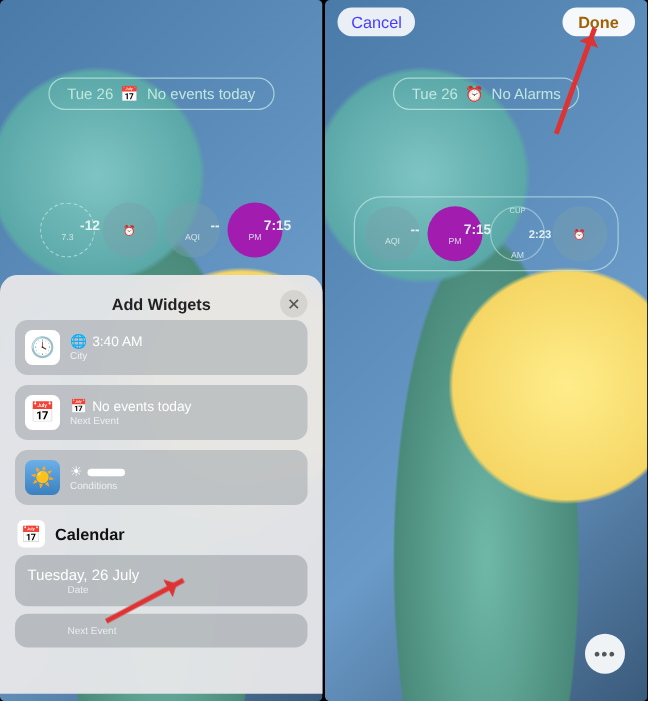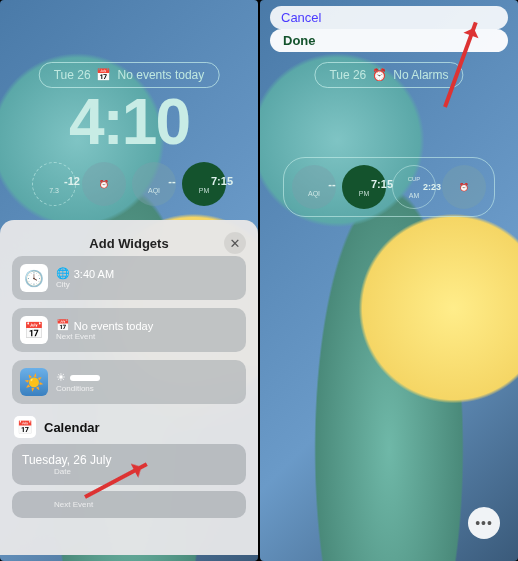--- a/index.html
+++ b/index.html
@@ -6,59 +6,58 @@
     body { display: flex; gap: 2px; background: #000; width: 518px; height: 561px; }
     .phone { width: 258px; height: 561px; position: relative; overflow: hidden; border-radius: 4px; }
     .wallpaper { position: absolute; inset: 0; background: radial-gradient(circle at 30% 25%, #7fc4c4 0%, #5ba8a8 18%, transparent 19%), radial-gradient(circle at 75% 55%, #ffed8a 0%, #f5d665 25%, transparent 26%), radial-gradient(ellipse at 50% 80%, #6fb8a8 0%, #4a8a7a 40%, transparent 41%), linear-gradient(135deg, #4a7aa8 0%, #5a8ab8 30%, #6a9ac8 60%, #3a5a7a 100%); }
     .date-pill { position: absolute; top: 62px; left: 50%; transform: translateX(-50%); border: 1.5px solid rgba(200,240,235,0.7); border-radius: 20px; padding: 5px 14px; display: flex; align-items: center; gap: 6px; color: #bfe8e0; font-size: 12px; font-weight: 500; white-space: nowrap; }
     .big-time { position: absolute; top: 85px; left: 50%; transform: translateX(-50%); color: #c8ece5; font-size: 64px; font-weight: 600; letter-spacing: -2px; }
     .widget-row { position: absolute; top: 162px; left: 50%; transform: translateX(-50%); display: flex; gap: 6px; }
     .widget-circle { width: 44px; height: 44px; border-radius: 50%; background: rgba(120,160,170,0.45); display: flex; flex-direction: column; align-items: center; justify-content: center; color: #dff2ee; font-size: 8px; position: relative; }
     .widget-circle.dashed { border: 1.5px dashed rgba(200,240,235,0.6); background: transparent; }
     .widget-circle .top-val { font-size: 11px; font-weight: 600; margin-left: 36px; }
     .widget-circle .sub { font-size: 7px; opacity: 0.85; }
-    .widget-circle.blue { background: #14532d; }
+    .widget-circle.blue { background: #a21caf; }
     .widget-rect { position: absolute; top: 157px; left: 50%; transform: translateX(-50%); border: 1.5px solid rgba(200,240,235,0.6); border-radius: 22px; padding: 7px 8px; display: flex; gap: 6px; }
     .sheet { position: absolute; bottom: 6px; left: 0; right: 0; height: 335px; background: rgba(230,230,232,0.96); backdrop-filter: blur(20px); border-radius: 14px 14px 0 0; padding: 10px 0 0; overflow: hidden; }
     .sheet-header { display: flex; align-items: center; justify-content: center; position: relative; height: 26px; }
     .sheet-title { font-size: 13px; font-weight: 600; color: #222; }
     .close-btn { position: absolute; right: 12px; width: 22px; height: 22px; border-radius: 50%; background: rgba(0,0,0,0.08); display: flex; align-items: center; justify-content: center; color: #555; font-size: 13px; }
     .section-label { font-size: 13px; font-weight: 700; color: #111; padding: 8px 14px 6px; }
     .sugg-card { margin: 0 12px 8px; background: rgba(160,165,170,0.55); border-radius: 10px; padding: 8px; display: flex; align-items: center; gap: 8px; }
     .sugg-icon { width: 28px; height: 28px; border-radius: 6px; background: #fff; display: flex; align-items: center; justify-content: center; font-size: 16px; flex-shrink: 0; }
     .sugg-icon.weather { background: linear-gradient(#6bb0e8,#3a80c0); }
     .sugg-text { flex: 1; color: #fff; }
     .sugg-title { font-size: 11px; font-weight: 500; display: flex; align-items: center; gap: 4px; }
     .sugg-sub { font-size: 8px; opacity: 0.75; }
     .section-header { display: flex; align-items: center; gap: 8px; padding: 4px 14px 6px; }
     .sect-icon { width: 22px; height: 22px; border-radius: 5px; background: #fff; display: flex; align-items: center; justify-content: center; font-size: 13px; }
     .sect-title { font-size: 13px; font-weight: 700; color: #111; }
     .cal-card { margin: 0 12px 6px; background: rgba(155,160,165,0.58); border-radius: 10px; padding: 9px 10px; color: #fff; }
     .cal-title { font-size: 12px; font-weight: 500; }
     .cal-sub { font-size: 8px; opacity: 0.72; margin-left: 32px; }
-    .top-buttons { position: absolute; top: 6px; left: 0; right: 0; display: flex; justify-content: space-between; padding: 0 10px; flex-direction: column; }
+    .top-buttons { position: absolute; top: 6px; left: 0; right: 0; display: flex; justify-content: space-between; padding: 0 10px; }
     .cancel-btn { background: rgba(255,255,255,0.88); color: #4a3aff; font-size: 13px; font-weight: 500; padding: 4px 11px; border-radius: 13px; }
-    .done-btn { background: rgba(255,255,255,0.95); color: #14532d; font-size: 13px; font-weight: 600; padding: 4px 13px; border-radius: 13px; }
+    .done-btn { background: rgba(255,255,255,0.95); color: #a16207; font-size: 13px; font-weight: 600; padding: 4px 13px; border-radius: 13px; }
     .fab { position: absolute; bottom: 22px; right: 18px; width: 32px; height: 32px; border-radius: 50%; background: rgba(255,255,255,0.92); display: flex; align-items: center; justify-content: center; color: #555; font-size: 14px; letter-spacing: 1px; }
     .arrow-red { position: absolute; width: 70px; height: 4px; background: #d33; transform-origin: left center; }
     .arrow-red::after { content: ''; position: absolute; right: -2px; top: -6px; border: 8px solid transparent; border-left-color: #d33; }
   </style>
 </head>
 <body>
 
 <div class="phone">
   <div class="wallpaper"></div>
 
   <div class="date-pill">
     <span>Tue 26</span>
     <span>📅</span>
     <span>No events today</span>
   </div>
 
-  <div class="big-time">4:10</div>
 
   <div class="widget-row">
     <div class="widget-circle dashed">
       <span class="top-val">-12</span>
       <span class="sub">7.3</span>
     </div>
     <div class="widget-circle">
       <span>⏰</span>
     </div>
     <div class="widget-circle">
@@ -145,21 +144,21 @@
 
   <div class="widget-rect">
     <div class="widget-circle">
       <span class="top-val">--</span>
       <span class="sub">AQI</span>
     </div>
     <div class="widget-circle blue">
       <span class="top-val">7:15</span>
       <span class="sub">PM</span>
     </div>
-    <div class="widget-circle" style="background:transparent;border:1.5px solid rgba(200,240,235,0.5);">
+    <div class="widget-circle" style="background:transparent;border:1.5px solid rgba(200,240,235,0.5);justify-content:space-between;">
       <span class="sub" style="font-size:6px;">CUP</span>
       <span class="top-val" style="font-size:9px;">2:23</span>
       <span class="sub">AM</span>
     </div>
     <div class="widget-circle">
       <span>⏰</span>
     </div>
   </div>
 
   <div class="fab">

